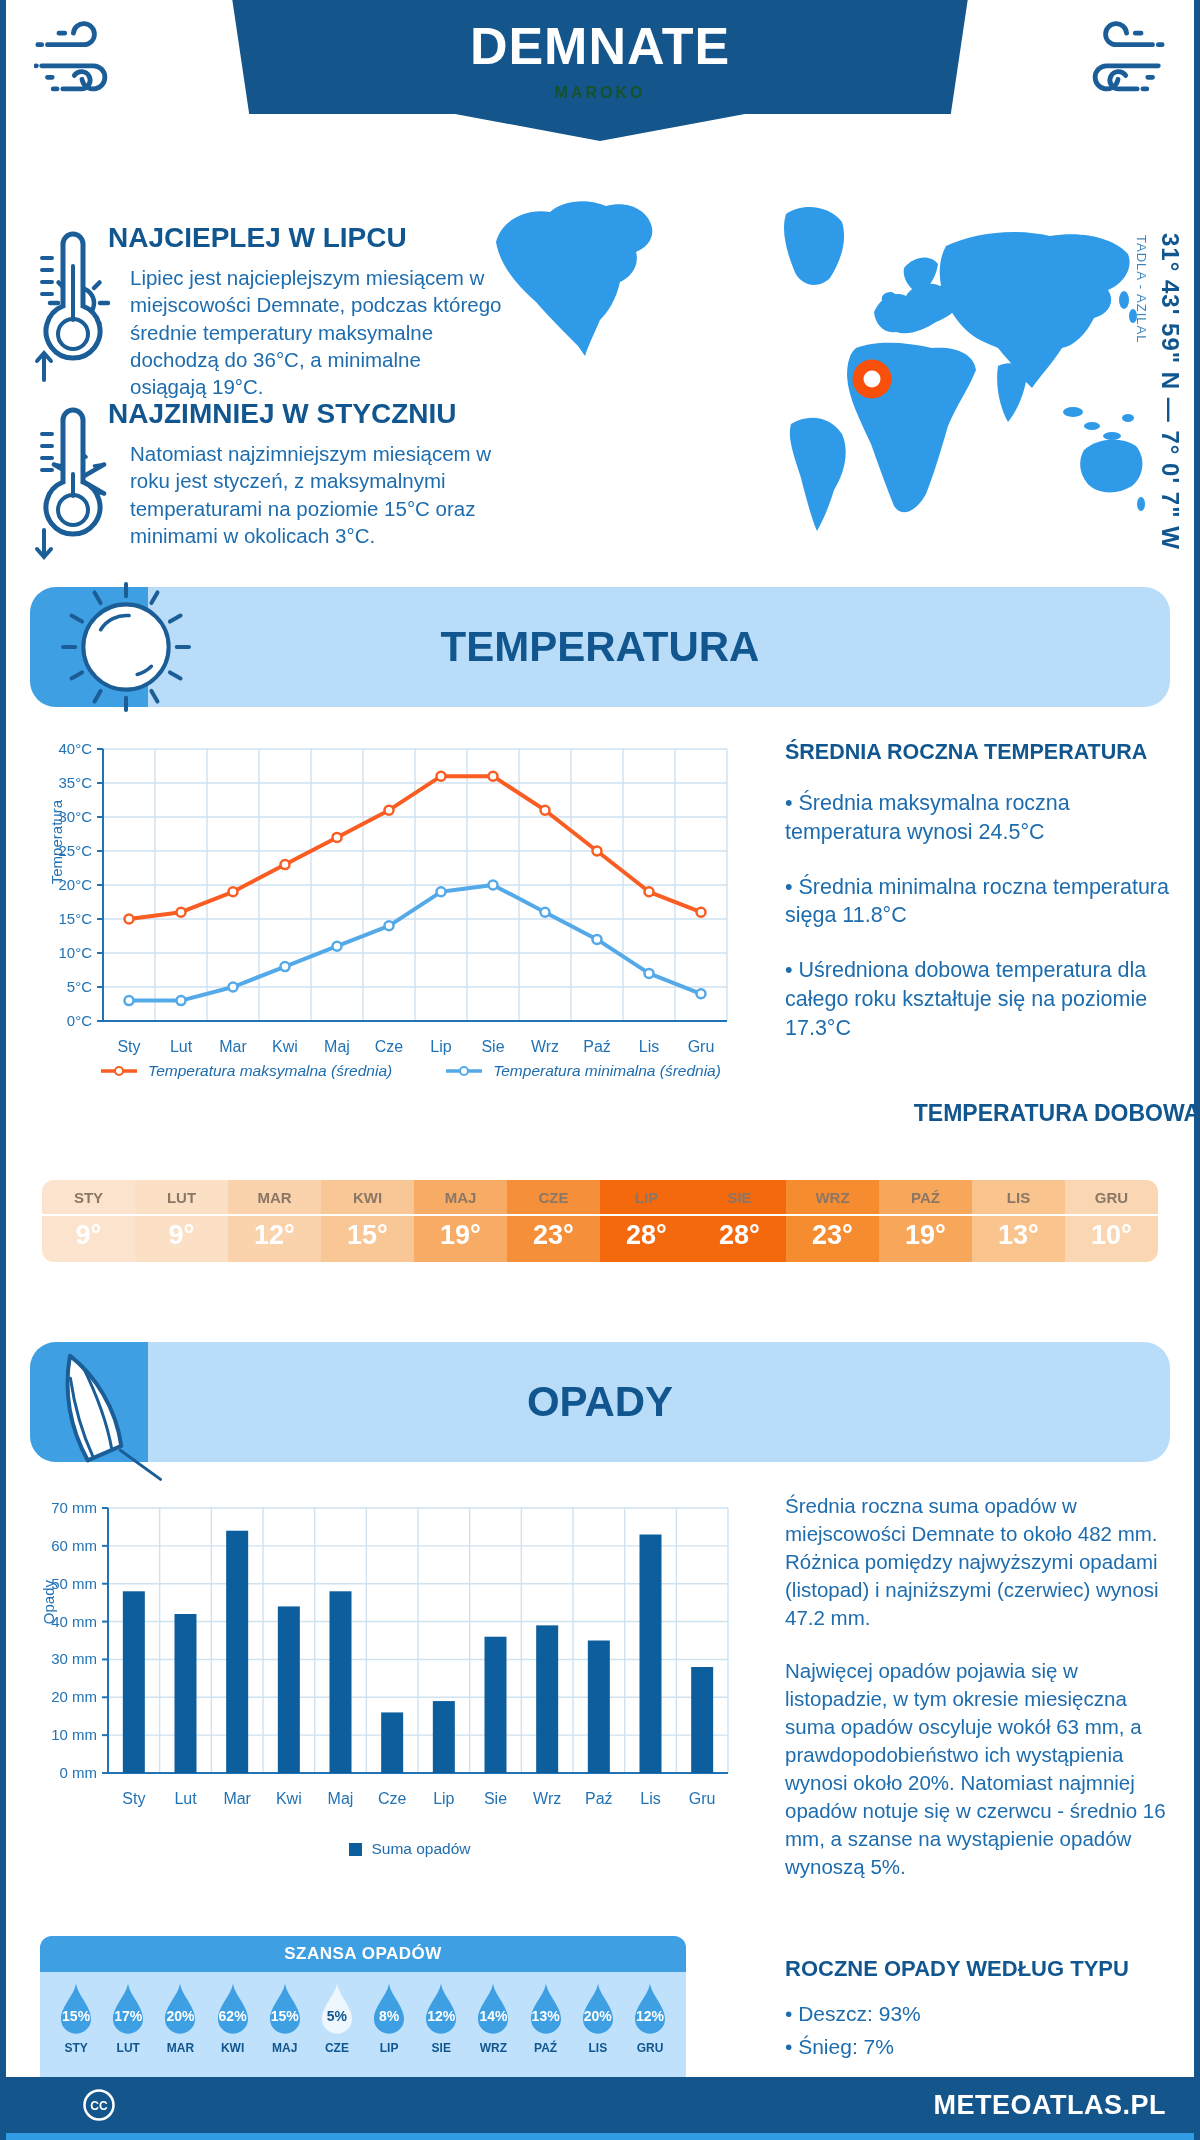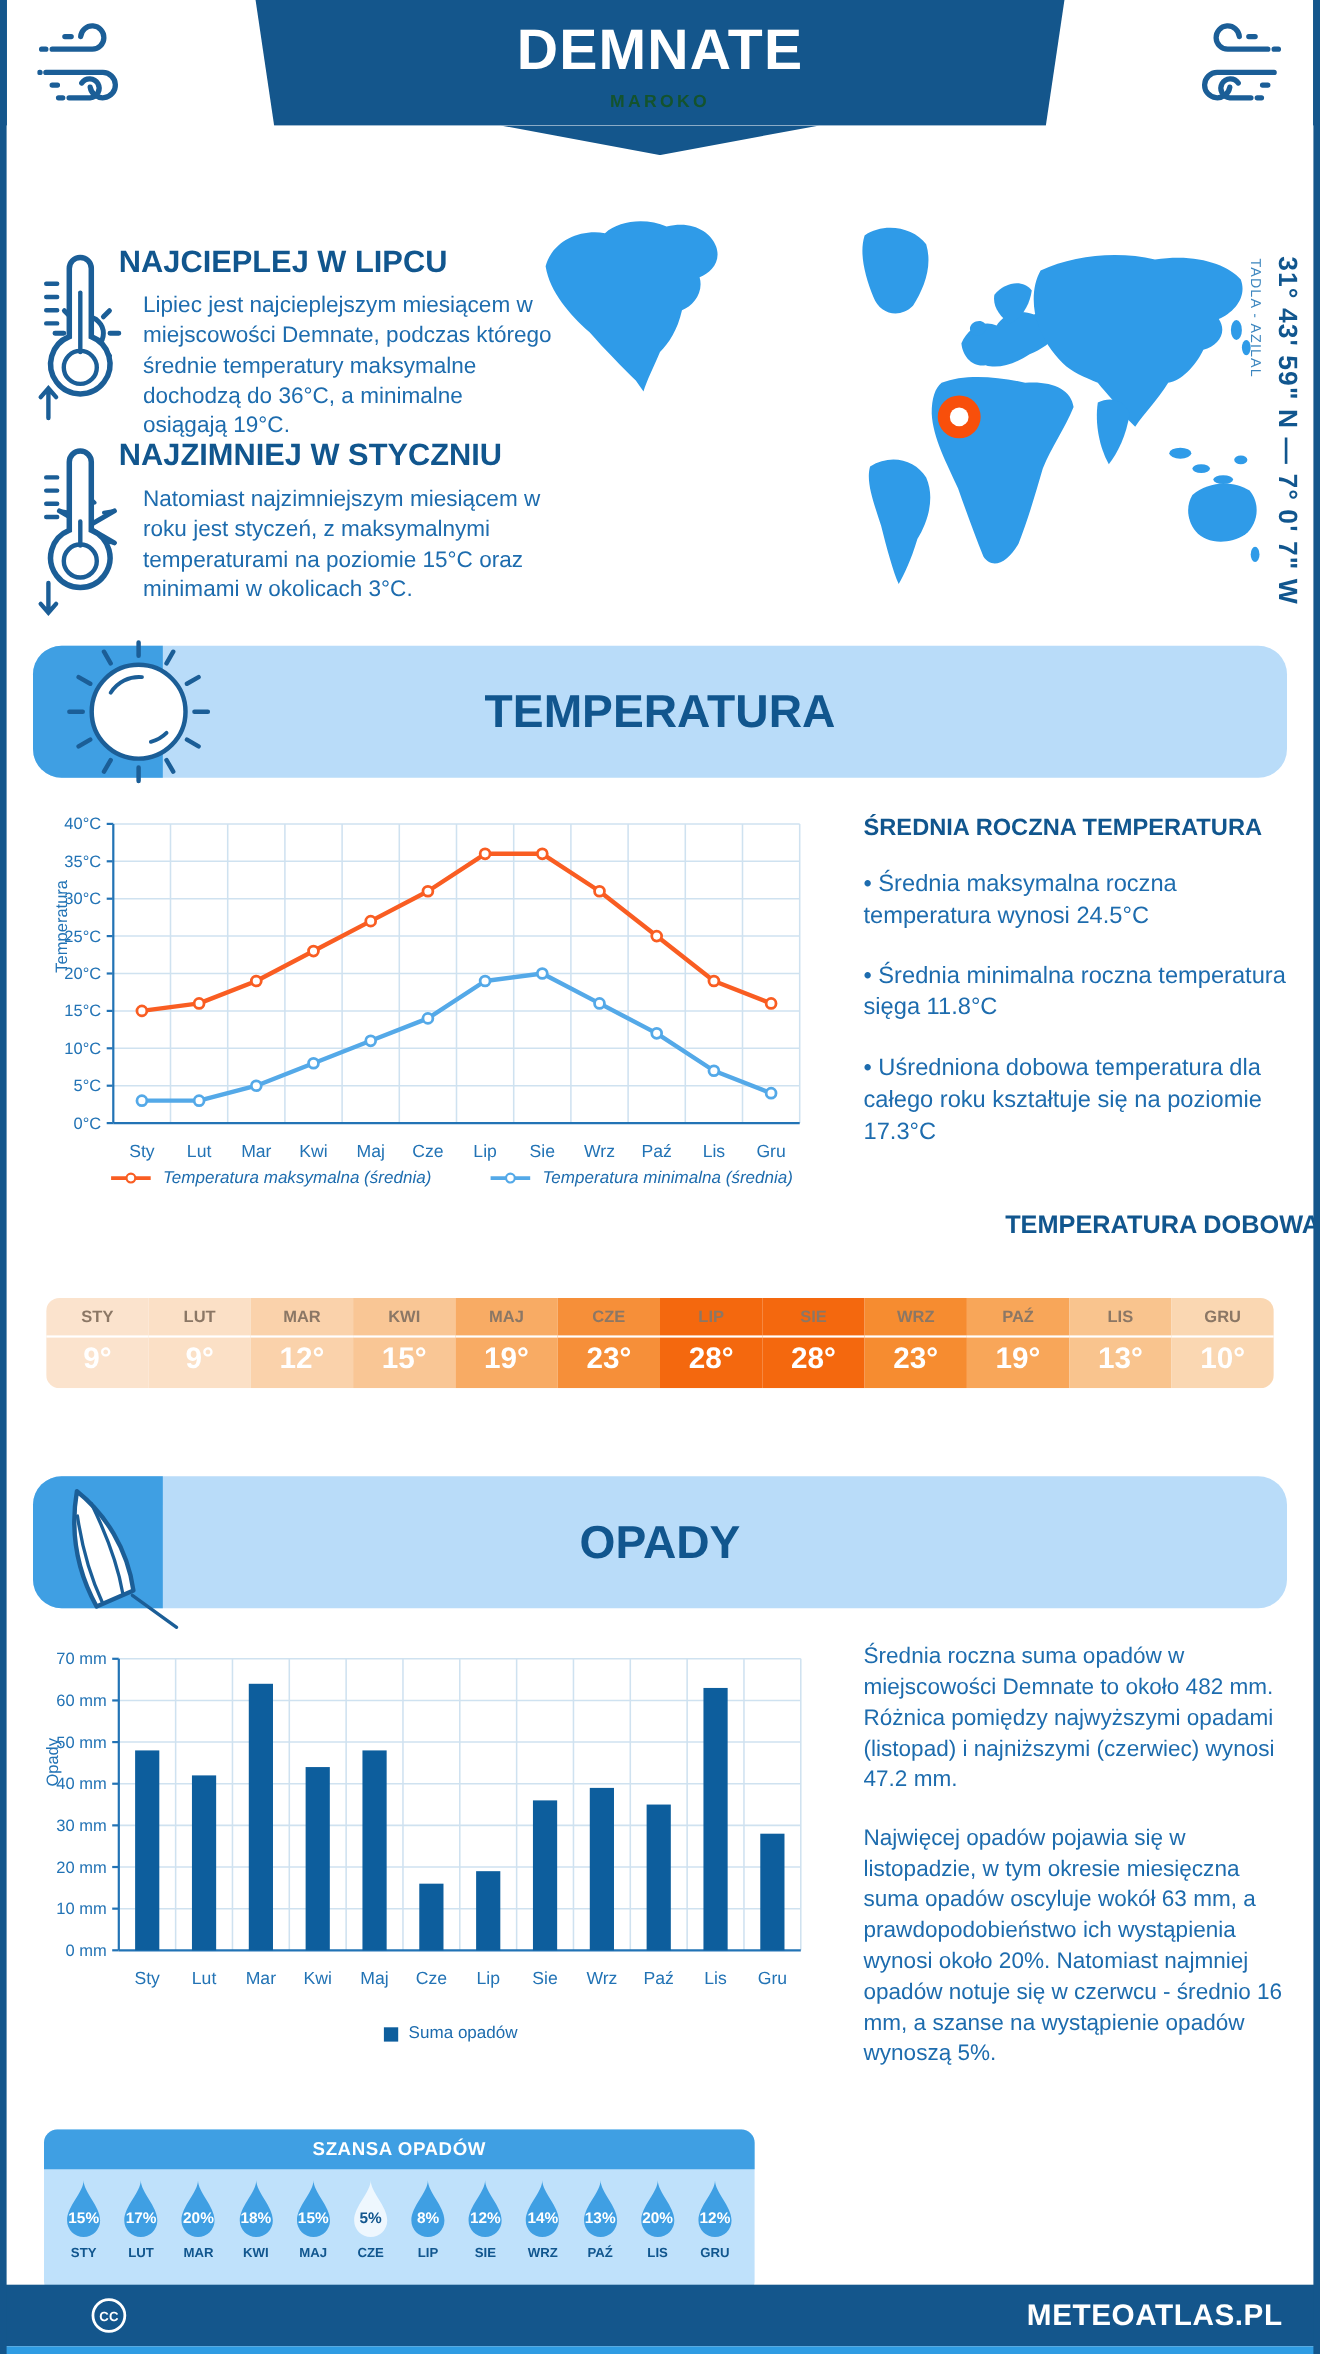--- a/index.html
+++ b/index.html
@@ -474,21 +474,21 @@
     <svg viewBox="0 0 40 54">
             <path d="M20 2 C20 12 6 24 6 36 a14 14 0 0 0 28 0 C34 24 20 12 20 2 Z" fill="#3f9fe3"></path>
           </svg>
     <span class="pct">20%</span>
     <span class="mon">MAR</span>
         </div>
         <div class="drop">
     <svg viewBox="0 0 40 54">
             <path d="M20 2 C20 12 6 24 6 36 a14 14 0 0 0 28 0 C34 24 20 12 20 2 Z" fill="#3f9fe3"></path>
           </svg>
-    <span class="pct">18%</span>
+    <span class="pct">62%</span>
     <span class="mon">KWI</span>
         </div>
         <div class="drop">
     <svg viewBox="0 0 40 54">
             <path d="M20 2 C20 12 6 24 6 36 a14 14 0 0 0 28 0 C34 24 20 12 20 2 Z" fill="#3f9fe3"></path>
           </svg>
     <span class="pct">15%</span>
     <span class="mon">MAJ</span>
         </div>
         <div class="drop light">
@@ -536,20 +536,27 @@
         <div class="drop">
     <svg viewBox="0 0 40 54">
             <path d="M20 2 C20 12 6 24 6 36 a14 14 0 0 0 28 0 C34 24 20 12 20 2 Z" fill="#3f9fe3"></path>
           </svg>
     <span class="pct">12%</span>
     <span class="mon">GRU</span>
         </div>
       </div>
   </div>
 
+  <div class="raintype">
+    <h3>ROCZNE OPADY WEDŁUG TYPU</h3>
+    <div id="type-bullets">
+        <div class="bullet">• Deszcz: 93%</div>
+        <div class="bullet">• Śnieg: 7%</div>
+      </div>
+  </div>
 
   <div class="footer">
     <div class="cc-row">
       <svg width="34" height="34" viewBox="0 0 34 34">
         <circle cx="17" cy="17" r="14.5" fill="none" stroke="#fff" stroke-width="2.5"></circle>
         <text x="17" y="22" text-anchor="middle" font-size="12" font-weight="bold" fill="#fff">CC</text>
       </svg>
       <svg width="34" height="34" viewBox="0 0 34 34">
         <circle cx="17" cy="17" r="14.5" fill="none" stroke="#fff" stroke-width="2.5"></circle>
         <circle cx="17" cy="12" r="3.8" fill="#fff"></circle>

